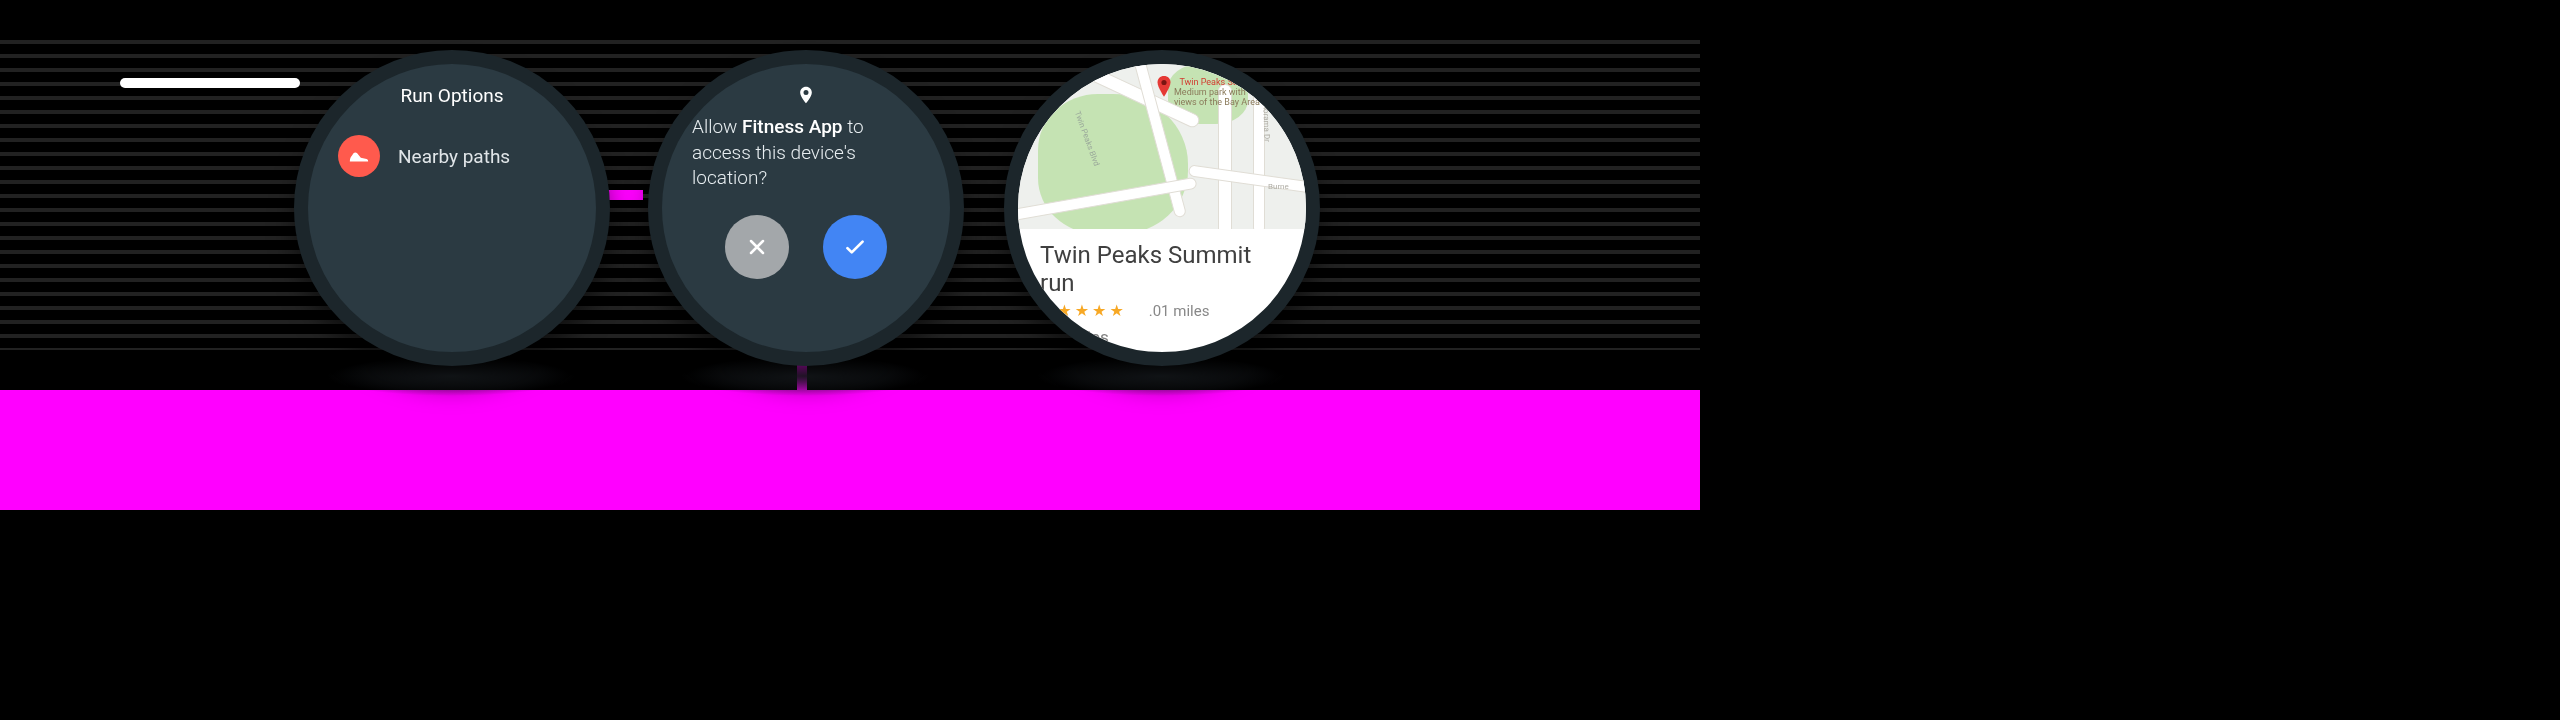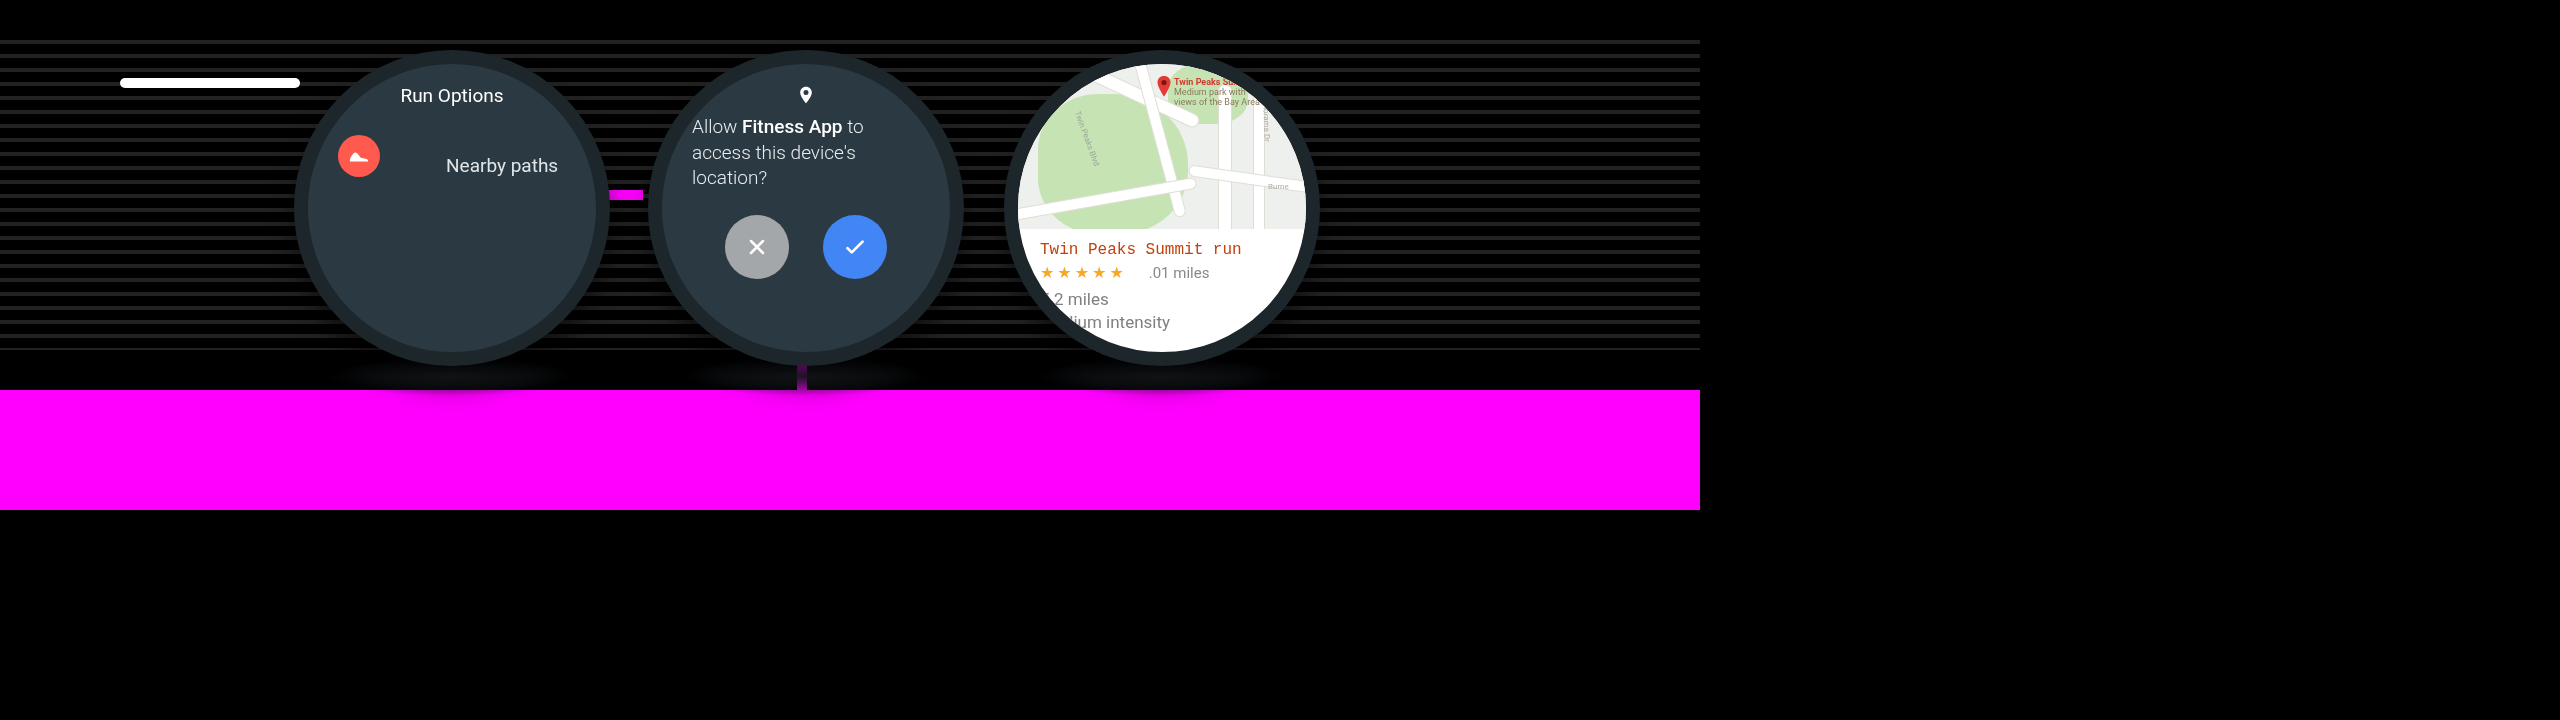--- a/index.html
+++ b/index.html
@@ -67,24 +67,23 @@
   
   .w1-title {
     color: #fff;
     text-align: center;
     font-size: 19px;
     font-weight: 400;
     margin-top: 20px;
   }
   .w1-item {
     display: flex;
-    align-items: flex-end;
+    align-items: center;
     padding-left: 30px;
     margin-top: 28px;
-    gap: 48px;
   }
   .w1-icon {
     width: 42px;
     height: 42px;
     border-radius: 50%;
     display: flex;
     align-items: center;
     justify-content: center;
     flex-shrink: 0;
   }
@@ -151,24 +150,23 @@
   }
   .pin-label {
     position: absolute;
     font-size: 9px;
     line-height: 1.1;
   }
   .w3-card {
     padding: 12px 22px 0;
   }
   .w3-title {
-    font-size: 16px;
-    color: #c2410c;
+    font-size: 24px;
+    color: #404040;
     font-weight: 400;
-    font-family: Liberation Mono, monospace;
   }
   .w3-rating {
     display: flex;
     align-items: center;
     gap: 3px;
     margin-top: 4px;
   }
   .star { color: #f7a825; font-size: 16px; }
   .w3-dist { color: #888; font-size: 15px; margin-left: 22px; }
   .w3-sub {
@@ -249,21 +247,21 @@
     <span style="position:absolute; left:225px; top:50px; font-size:8px; color:#b0aea6; transform:rotate(88deg);">Panorama Dr</span>
     <span style="position:absolute; left:250px; top:118px; font-size:8px; color:#b0aea6;">Burne</span>
 
     <div class="pin" style="left:138px; top:12px;">
       <svg width="16" height="22" viewBox="0 0 24 34">
         <path fill="#e53935" d="M12 0C6 0 2 4 2 10c0 7 10 22 10 22s10-15 10-22c0-6-4-10-10-10z"></path>
         <circle cx="12" cy="10" r="4" fill="#7a1512"></circle>
       </svg>
     </div>
     <div class="pin-label" style="left:156px; top:14px;">
-      <div style="color:#d23b30; font-weight:700;">Twin Peaks Summit</div>
+      <div style="color:#d23b30; font-weight:400;text-align:center;">Twin Peaks Summit</div>
       <div style="color:#8a7a5a; max-width:90px;">Medium park with views of the Bay Area</div>
     </div>
   </div>
   <div class="w3-card">
     <div class="w3-title">Twin Peaks Summit run</div>
     <div class="w3-rating">
       <span class="star">★</span>
       <span class="star">★</span>
       <span class="star">★</span>
       <span class="star">★</span>

